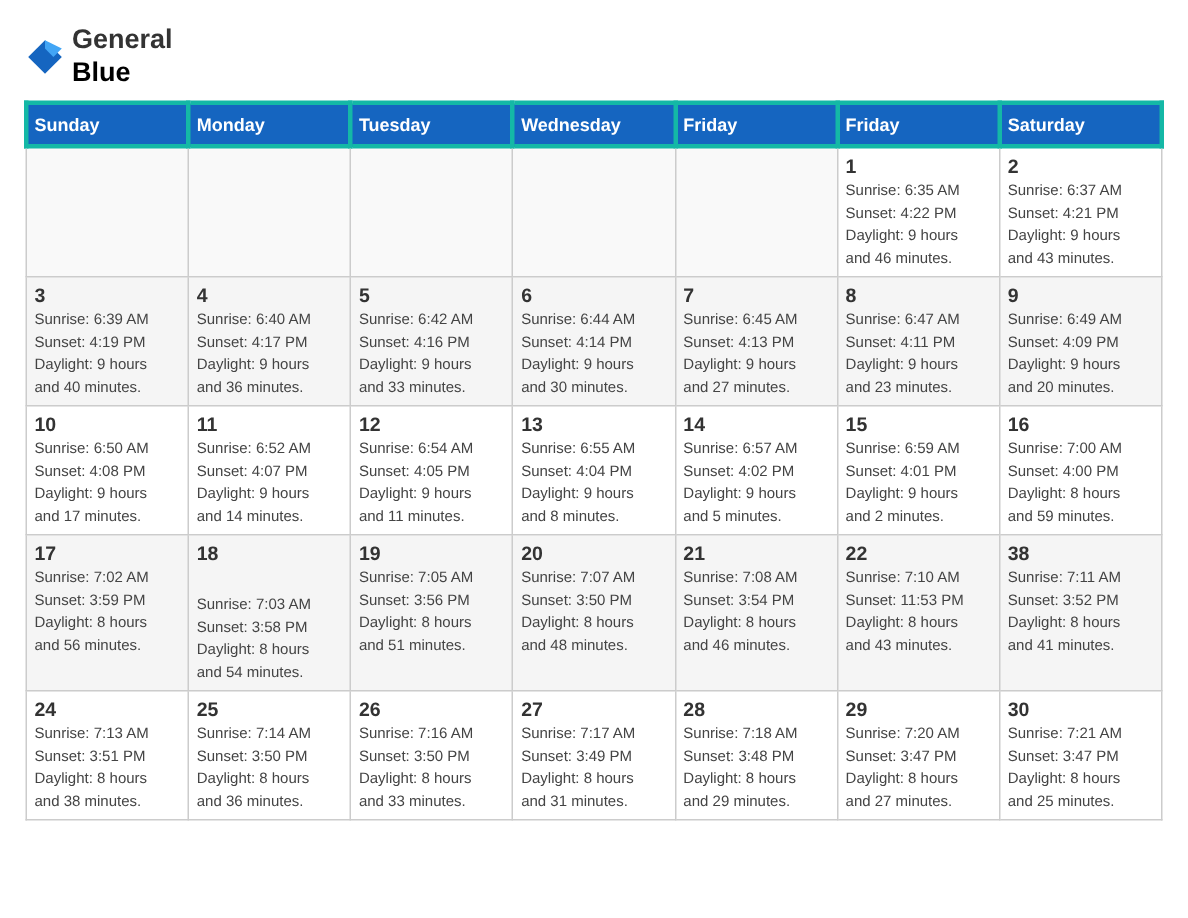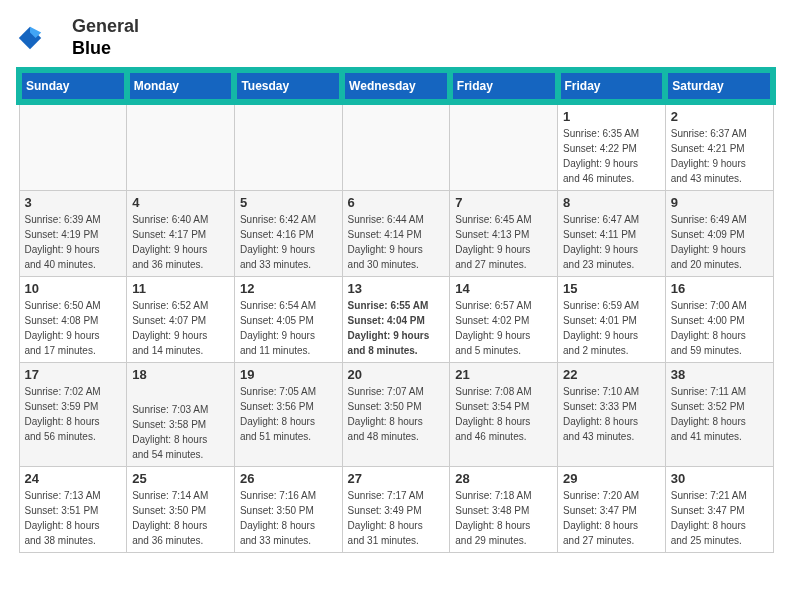--- a/index.html
+++ b/index.html
@@ -18,21 +18,20 @@
     }
     .logo {
       display: flex;
       align-items: center;
       gap: 4px;
     }
     .logo-text {
       font-size: 18px;
       font-weight: bold;
       line-height: 1.2;
-      margin-left: 24px;
     }
     .logo-general { color: #333; }
     .logo-blue { color: #000000; }
     .logo-icon {
       width: 28px;
       height: 28px;
     }
     .title-block {
       text-align: right;
     }
@@ -52,21 +51,21 @@
     }
     thead tr {
       background-color: #1565c0;
     }
     thead th {
       color: #fff;
       font-size: 12px;
       font-weight: bold;
       padding: 6px 4px;
       text-align: left;
-      border: 6px solid #14b8a6;
+      border: 3px solid #14b8a6;
     }
     tbody tr {
       vertical-align: top;
     }
     tbody td {
       border: 1px solid #ccc;
       padding: 4px 5px;
       font-size: 10.5px;
       color: #333;
       min-height: 80px;
@@ -208,21 +207,21 @@
         </td>
         <td>
           <span class="day-num">12</span>
           <div class="day-info" style="white-space: pre-line;">Sunrise: 6:54 AM
 Sunset: 4:05 PM
 Daylight: 9 hours
 and 11 minutes.</div>
         </td>
         <td>
           <span class="day-num">13</span>
-          <div class="day-info" style="white-space: pre-line; font-weight: bold;">Sunrise: 6:55 AM
+          <div class="day-info" style="white-space: pre-line;">Sunrise: 6:55 AM
 Sunset: 4:04 PM
 Daylight: 9 hours
 and 8 minutes.</div>
         </td>
         <td>
           <span class="day-num">14</span>
           <div class="day-info" style="white-space: pre-line;">Sunrise: 6:57 AM
 Sunset: 4:02 PM
 Daylight: 9 hours
 and 5 minutes.</div>
@@ -274,21 +273,21 @@
         <td>
           <span class="day-num">21</span>
           <div class="day-info" style="white-space: pre-line;">Sunrise: 7:08 AM
 Sunset: 3:54 PM
 Daylight: 8 hours
 and 46 minutes.</div>
         </td>
         <td>
           <span class="day-num">22</span>
           <div class="day-info" style="white-space: pre-line;">Sunrise: 7:10 AM
-Sunset: 3:33 PM
+Sunset: 11:53 PM
 Daylight: 8 hours
 and 43 minutes.</div>
         </td>
         <td>
           <span class="day-num">38</span>
           <div class="day-info" style="white-space: pre-line;">Sunrise: 7:11 AM
 Sunset: 3:52 PM
 Daylight: 8 hours
 and 41 minutes.</div>
         </td>

